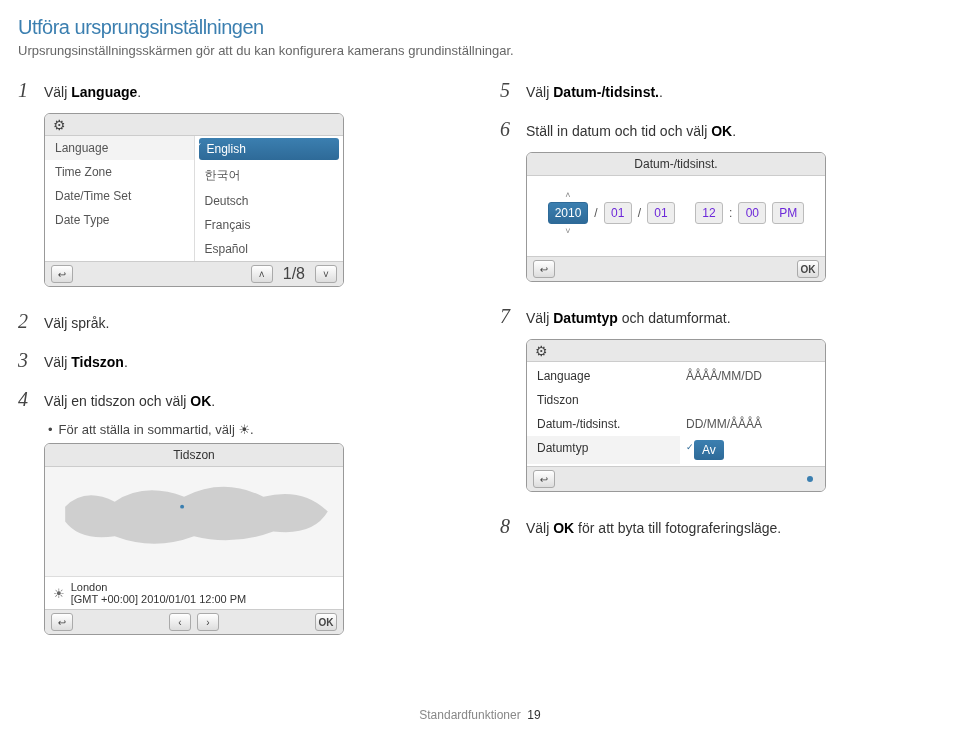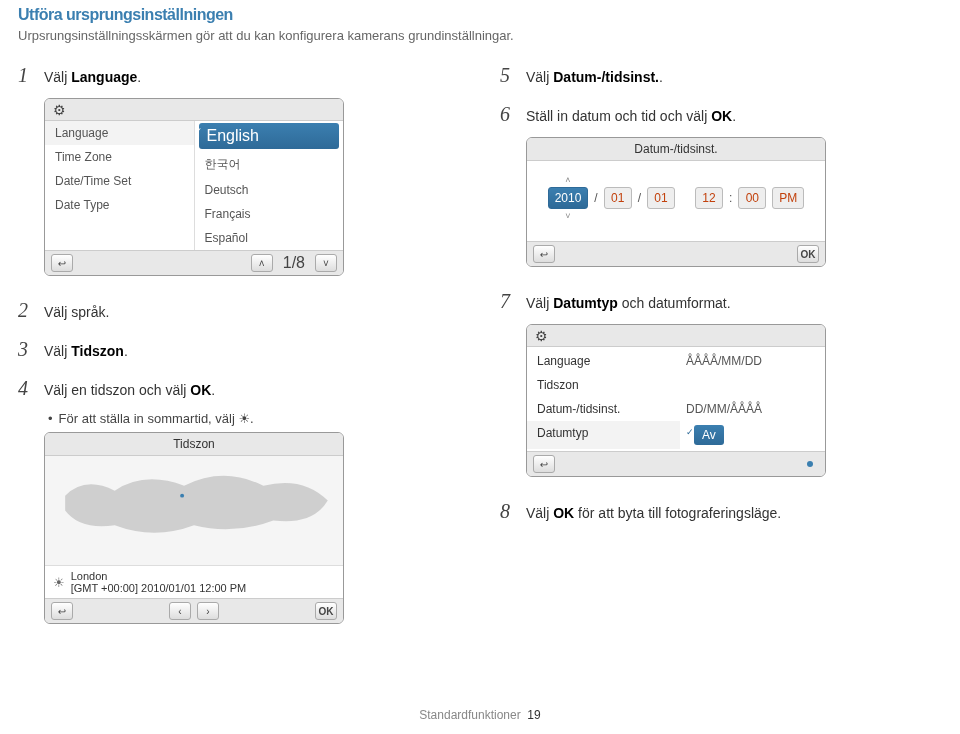--- a/index.html
+++ b/index.html
@@ -1,18 +1,18 @@
 <!DOCTYPE html>
 <html><head>
 <meta charset="utf-8">
 <style>
   * { box-sizing: border-box; margin: 0; padding: 0; }
   body { font-family: Arial, Helvetica, sans-serif; width: 960px; height: 734px; background: #fff; color: #333; position: relative; }
   
-  .page-title { color: #3b7fb0; font-size: 16px; font-weight: 700; padding: 6px 18px 2px; letter-spacing: -0.5px; }
+  .page-title { color: #3b7fb0; font-size: 20px; font-weight: 400; padding: 16px 18px 2px; letter-spacing: -0.5px; }
   .page-sub { color: #666; font-size: 13px; padding: 2px 18px 16px; font-weight: 300; }
   
   .cols { display: flex; gap: 40px; padding: 0 18px; }
   .col { flex: 1; }
   
   .step { display: flex; gap: 10px; margin-bottom: 10px; align-items: baseline; }
   .step-num { font-family: Georgia, 'Times New Roman', serif; font-style: italic; color: #444; font-size: 20px; min-width: 16px; }
   .step-text { font-size: 14px; color: #333; line-height: 1.5; margin-top: 8px; }
   .step-text b { font-weight: bold; color: #000; }
   .ok-glyph { font-weight: bold; color: #000; }
@@ -26,32 +26,32 @@
   .panel-foot { background: #e8e8e8; border-top: 1px solid #ccc; padding: 3px 6px; display: flex; align-items: center; gap: 6px; min-height: 24px; }
   .foot-btn { width: 22px; height: 18px; border: 1px solid #aaa; border-radius: 3px; background: linear-gradient(#fff,#ddd); display: flex; align-items: center; justify-content: center; font-size: 10px; color: #444; }
   .foot-spacer { flex: 1; }
   .page-ind { font-size: 16px; color: #444; padding: 0 4px; }
   
   .lang-panel .panel-body { display: flex; }
   .lang-left { flex: 1; border-right: 1px solid #ddd; }
   .lang-right { flex: 1; }
   .lang-item { font-size: 12px; padding: 5px 10px; color: #555; }
   .lang-item.hl { background: #f3f3f3; }
-  .lang-sel { margin: 2px 4px; background: linear-gradient(#3b7fb0,#2e6a98); color: #fff; border-radius: 3px; padding: 4px 8px; font-size: 16px; position: relative; }
+  .lang-sel { margin: 2px 4px; background: linear-gradient(#3b7fb0,#2e6a98); color: #fff; border-radius: 3px; padding: 4px 8px; font-size: 12px; position: relative; }
   .lang-sel::before { content: "✓"; position: absolute; left: -4px; top: 3px; font-size: 9px; }
   
   .tz-panel .map { height: 110px; background: #f5f5f5; position: relative; border-bottom: 1px solid #ddd; }
   .tz-panel .map svg { width: 100%; height: 100%; }
   .tz-loc { display: flex; align-items: center; gap: 6px; padding: 4px 8px; font-size: 11px; color: #333; }
   .tz-loc .sun { font-size: 13px; color: #666; }
   
   .dt-panel .dt-body { padding: 14px 10px 20px; display: flex; gap: 6px; align-items: center; justify-content: center; font-size: 12px; }
   .dt-col { display: flex; flex-direction: column; align-items: center; gap: 2px; }
   .arr { font-size: 9px; color: #888; height: 10px; }
-  .cell { background: #eee; border: 1px solid #bbb; border-radius: 3px; padding: 3px 6px; font-size: 12px; color: #c2410c; min-width: 28px; text-align: center; }
+  .cell { background: #eee; border: 1px solid #bbb; border-radius: 3px; padding: 3px 6px; font-size: 12px; color: #6d28d9; min-width: 28px; text-align: center; }
   .cell.sel { background: linear-gradient(#3b7fb0,#2e6a98); color: #fff; border-color: #2e6a98; min-width: 38px; }
   .sep { color: #555; }
   
   .fmt-panel .panel-body { padding: 2px 0; }
   .fmt-row { display: flex; font-size: 12px; }
   .fmt-left { flex: 1; padding: 5px 10px; color: #333; }
   .fmt-right { flex: 1; padding: 5px 10px; color: #555; }
   .fmt-av { margin: 2px 6px 2px 8px; background: linear-gradient(#3b7fb0,#2e6a98); color: #fff; border-radius: 3px; padding: 3px 8px; font-size: 12px; position: relative; display: inline-block; }
   .fmt-av::before { content: "✓"; position: absolute; left: -8px; top: 2px; font-size: 9px; color: #2e6a98; }
   

